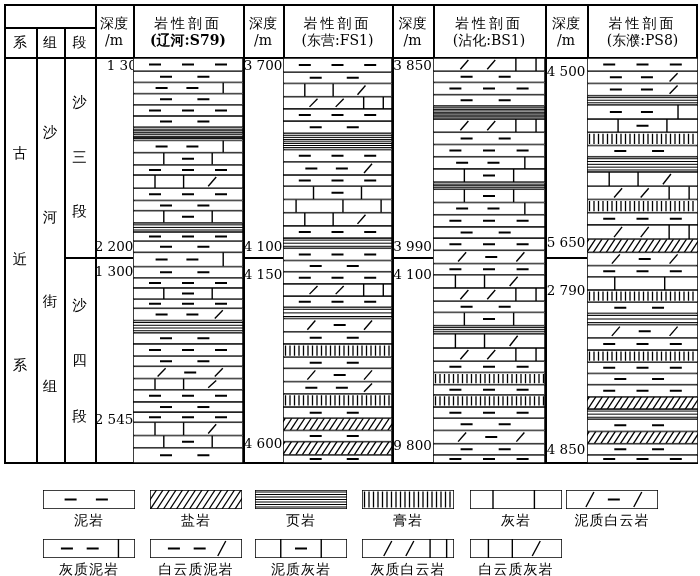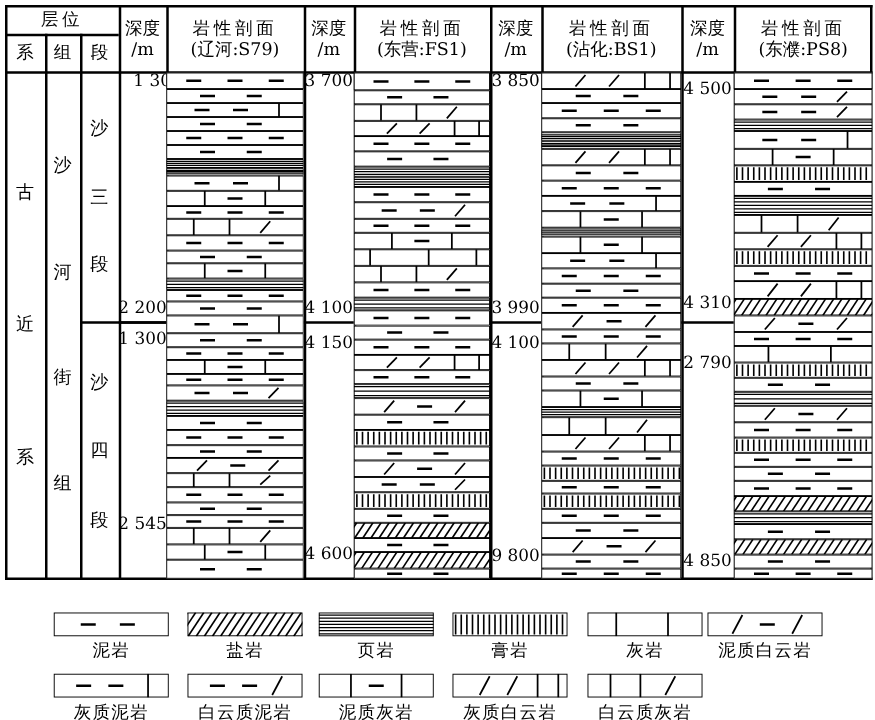--- a/index.html
+++ b/index.html
@@ -13,21 +13,20 @@
           justify-content:space-evenly;font-size:14.5px;}
   .depthlab{position:absolute;text-align:center;font-size:13.5px;white-space:nowrap;}
   .legend-item{position:absolute;display:flex;flex-direction:column;align-items:center;}
   .legend-label{font-size:14px;margin-top:3px;letter-spacing:1px;white-space:nowrap;}
   svg{display:block;}
 </style>
 </head>
 <body>
 
 <div id="fig">
-  <div class="cell hdr" style="left:4px;top:5px;width:91px;height:22px;">层位</div>
   <div class="cell" style="left:4px;top:28px;width:32px;height:28px;">系</div>
   <div class="cell" style="left:36px;top:28px;width:28px;height:28px;">组</div>
   <div class="cell" style="left:64px;top:28px;width:31px;height:28px;">段</div>
   <div id="dyn">
       <div class="ln" style="left:4px;top:4px;width:694px;height:2px;"></div>
       <div class="ln" style="left:4px;top:27px;width:91px;height:2px;"></div>
       <div class="ln" style="left:4px;top:57px;width:694px;height:2px;"></div>
       <div class="ln" style="left:4px;top:462px;width:694px;height:2px;"></div>
       <div class="ln" style="left:64px;top:257px;width:71px;height:2px;"></div>
       <div class="ln" style="left:95px;top:257px;width:38px;height:2px;"></div>
@@ -45,21 +44,21 @@
       <div class="ln" style="left:587px;top:4px;width:2px;height:460px;"></div>
       <div class="ln" style="left:696px;top:4px;width:2px;height:460px;"></div>
       <div class="ln" style="left:36px;top:27px;width:2px;height:437px;"></div>
       <div class="ln" style="left:64px;top:27px;width:2px;height:437px;"></div>
       <div class="cell" style="left:95px;top:6px;width:38px;height:51px;flex-direction:column;">
         <div>深度</div>
         <div>/m</div>
       </div>
       <div class="cell" style="left:133px;top:6px;width:110px;height:51px;flex-direction:column;">
         <div class="hdr">岩性剖面</div>
-        <div style="letter-spacing: 0px;">(辽河:S79)</div>
+        <div style="letter-spacing: 0px; font-weight: bold;">(辽河:S79)</div>
       </div>
       <div class="cell" style="left:243px;top:6px;width:40px;height:51px;flex-direction:column;">
         <div>深度</div>
         <div>/m</div>
       </div>
       <div class="cell" style="left:283px;top:6px;width:109px;height:51px;flex-direction:column;">
         <div class="hdr">岩性剖面</div>
         <div style="letter-spacing: 0px;">(东营:FS1)</div>
       </div>
       <div class="cell" style="left:392px;top:6px;width:41px;height:51px;flex-direction:column;">
@@ -105,21 +104,21 @@
       <div class="depthlab" style="left:93px;top:411px;width:42px;">2 545</div>
       <div class="depthlab" style="left:241px;top:57px;width:44px;">3 700</div>
       <div class="depthlab" style="left:241px;top:238px;width:44px;">4 100</div>
       <div class="depthlab" style="left:241px;top:266px;width:44px;">4 150</div>
       <div class="depthlab" style="left:241px;top:435px;width:44px;">4 600</div>
       <div class="depthlab" style="left:390px;top:57px;width:45px;">3 850</div>
       <div class="depthlab" style="left:390px;top:238px;width:45px;">3 990</div>
       <div class="depthlab" style="left:390px;top:266px;width:45px;">4 100</div>
       <div class="depthlab" style="left:390px;top:437px;width:45px;">9 800</div>
       <div class="depthlab" style="left:543px;top:63px;width:46px;">4 500</div>
-      <div class="depthlab" style="left:543px;top:234px;width:46px;">4 310</div>
+      <div class="depthlab" style="left:543px;top:234px;width:46px;">5 650</div>
       <div class="depthlab" style="left:543px;top:282px;width:46px;">2 790</div>
       <div class="depthlab" style="left:543px;top:441px;width:46px;">4 850</div>
       <svg width="110" height="405" style="position: absolute; left: 133px; top: 58px;">
         <svg x="0" y="0" width="110" height="13.228643216080402">
           <rect x="0" y="0" width="110" height="13.228643216080402" fill="#fff" stroke="#000" stroke-width="1.5"></rect>
           <line x1="16" y1="6.614321608040201" x2="28" y2="6.614321608040201" stroke="#000" stroke-width="2"></line>
           <line x1="49" y1="6.614321608040201" x2="61" y2="6.614321608040201" stroke="#000" stroke-width="2"></line>
           <line x1="82" y1="6.614321608040201" x2="94" y2="6.614321608040201" stroke="#000" stroke-width="2"></line>
         </svg>
         <svg x="0" y="13.228643216080402" width="110" height="11.193467336683415">

